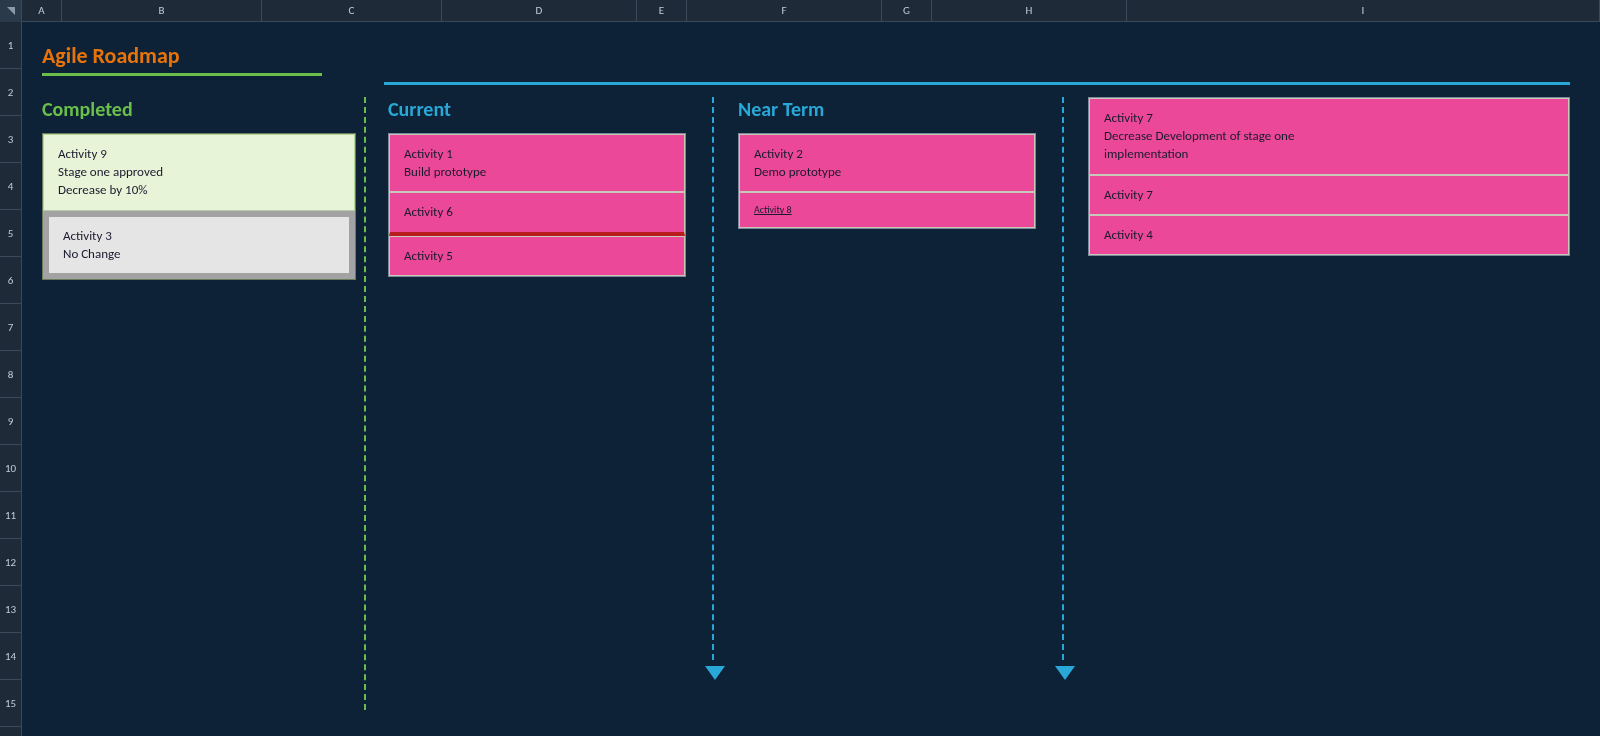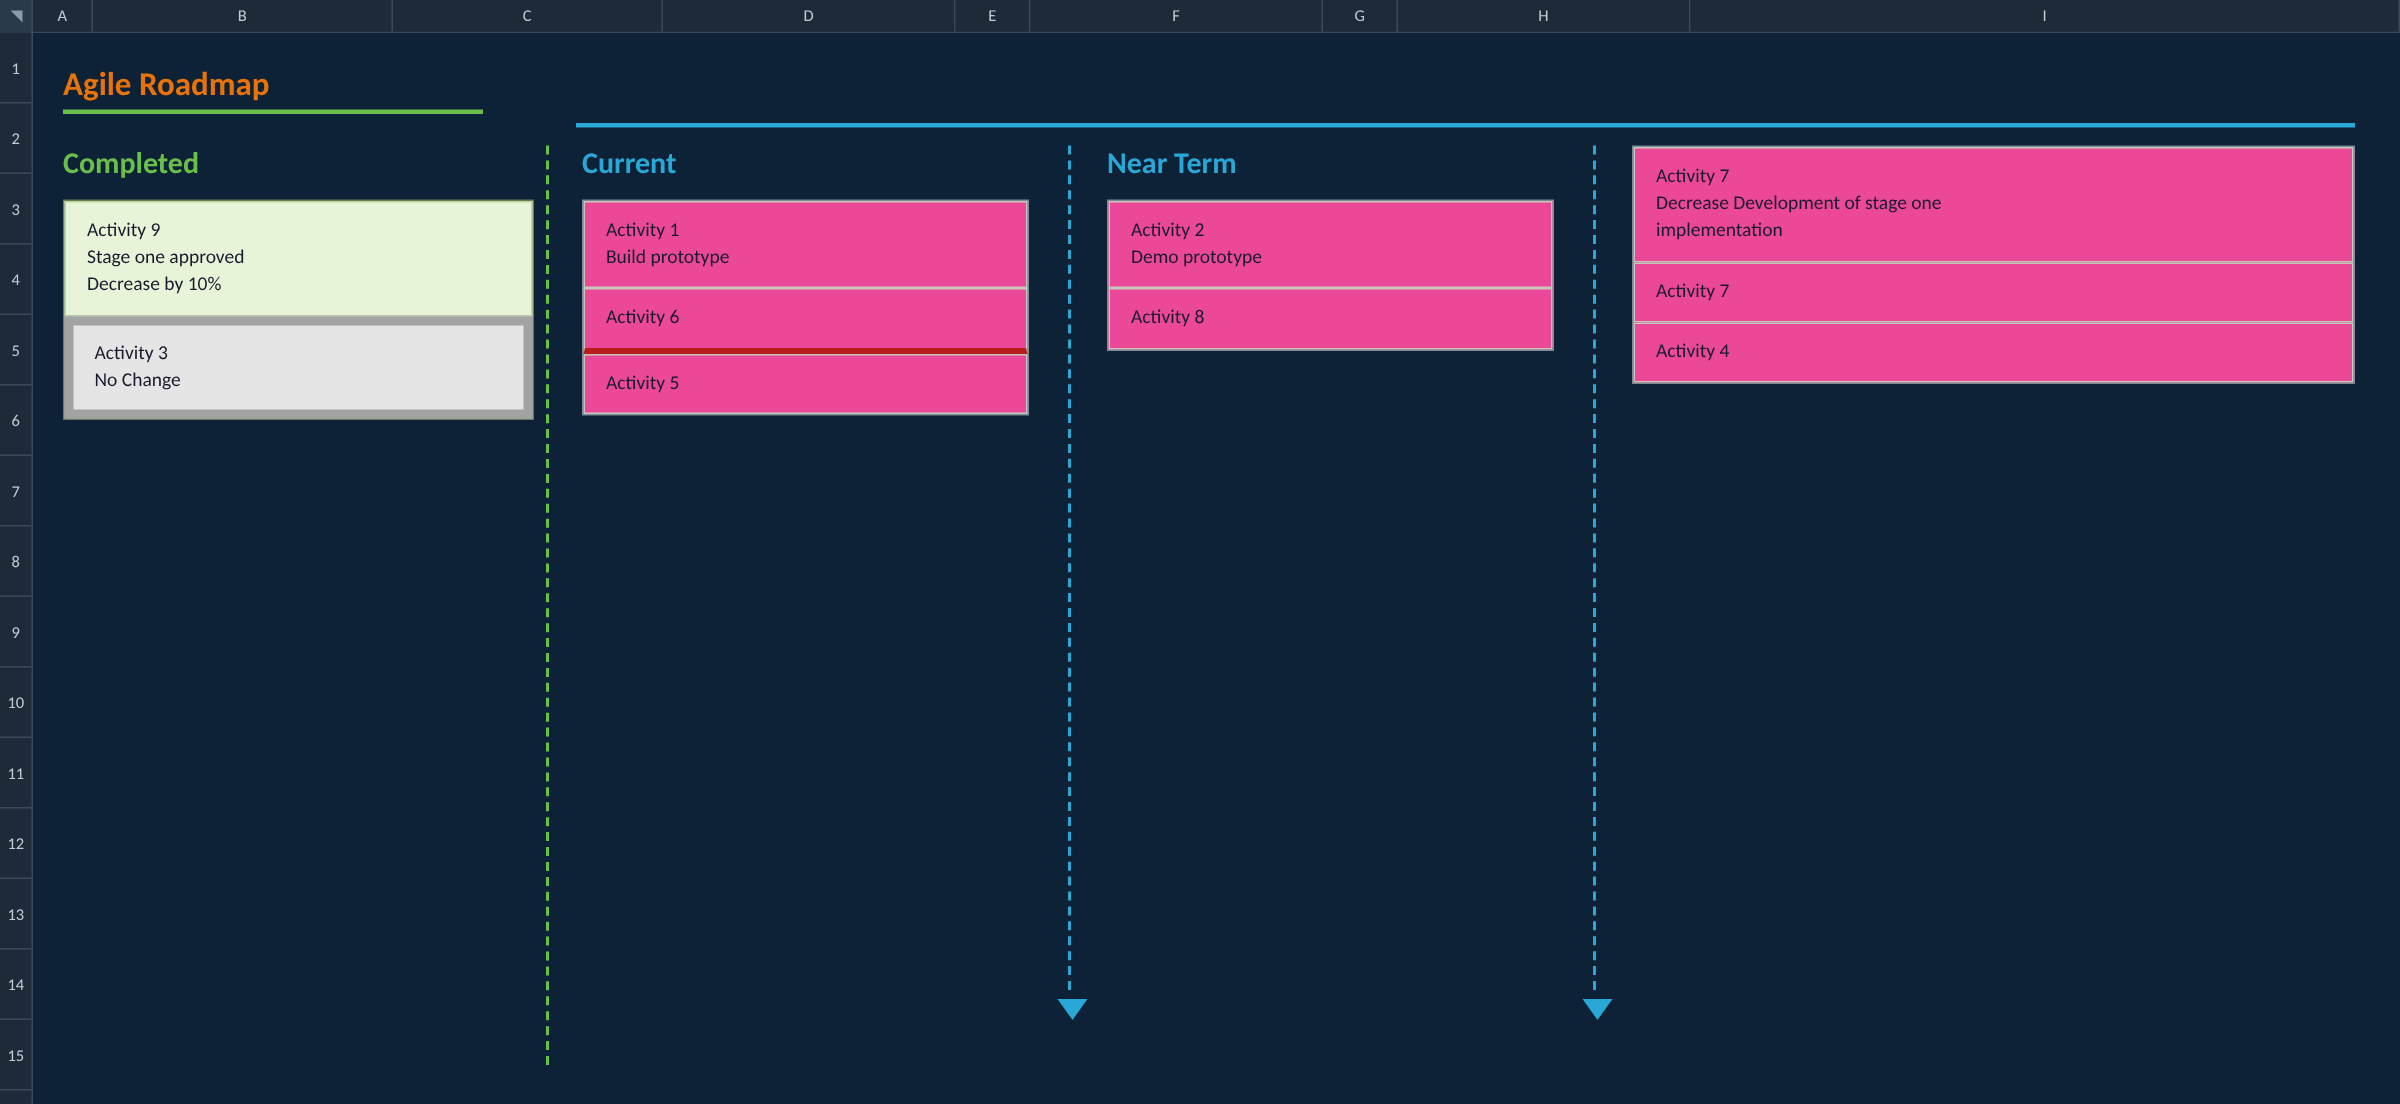--- a/index.html
+++ b/index.html
@@ -260,21 +260,21 @@
             <div class="section-header header-blue">Near Term</div>
 
             <div style="border: 1px solid #7a8a9a;">
 
               <div class="activity-card" style="border-bottom:1px solid #c8c8b8;">
                 <div style="font-size:13px;">Activity 2</div>
                 <div style="font-size:13px;">Demo prototype</div>
               </div>
 
               <div class="activity-card">
-                <div style="font-size:13px;">Activity 8</div>
+                <div style="font-size:10px;text-decoration:underline;">Activity 8</div>
               </div>
             </div>
           </div>
 
           <div style="flex:0 0 20px; position:relative;">
             <div style="position:absolute; left:10px; top:0; bottom:-380px; border-left:2px dashed #29a8d8;"></div>
             <div style="position:absolute; left:3px; bottom:-400px; width:0; height:0; border-left:10px solid transparent; border-right:10px solid transparent; border-top:14px solid #29a8d8;"></div>
           </div>
 
           <div style="flex: 1; padding-left: 16px;">

